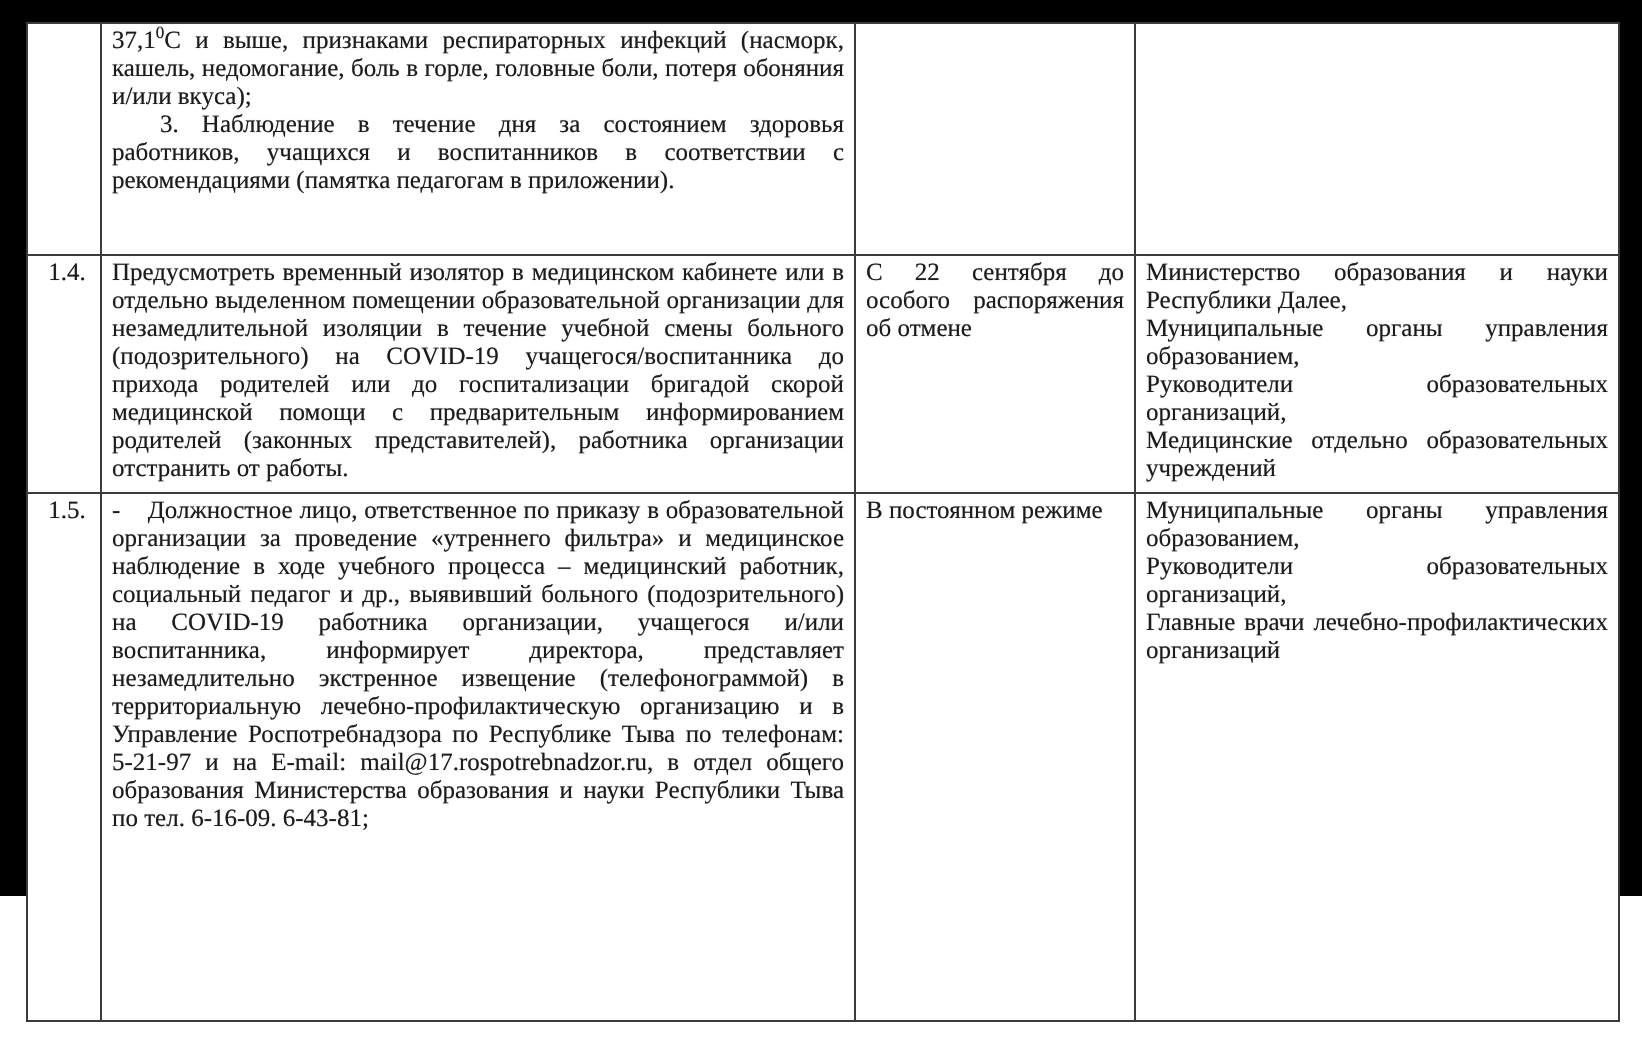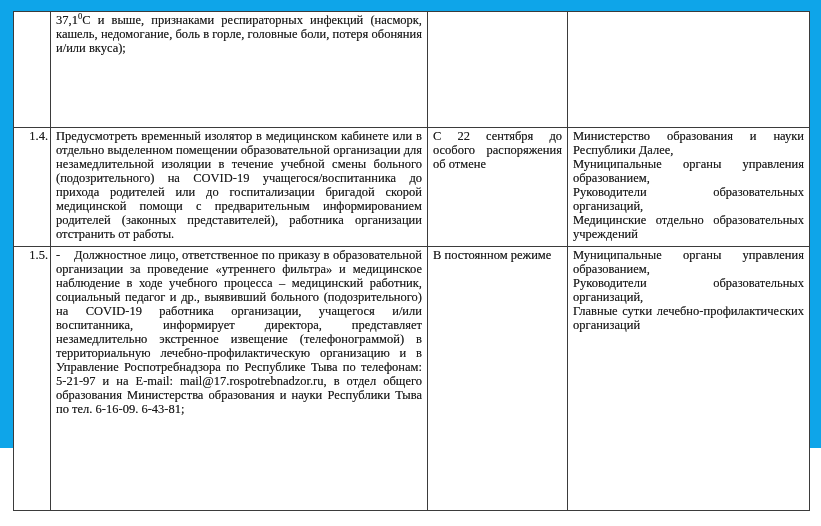--- a/index.html
+++ b/index.html
@@ -2,21 +2,21 @@
 <html lang="ru"><head>
 <meta charset="utf-8">
 <style>
   html,body{margin:0;padding:0;}
   body{
     width:821px;height:526px;background:#ffffff;overflow:hidden;
     font-family:"Liberation Serif","DejaVu Serif",serif;
     color:#1b1b1b;
     text-shadow:0 0 0.4px rgba(20,20,20,0.55);
   }
-  .page{position:relative;width:821px;height:448px;background:#0ea5e9;}
+  .page{position:relative;width:821px;height:448px;background:#000000;}
   .tbl{
     position:absolute;left:13px;top:11px;
     width:797px;height:500px;box-sizing:border-box;
     border:1px solid #3b3b3b;
     display:grid;
     grid-template-columns:37px 377px 140px 241px;
     grid-template-rows:116px 119px 263px;
     background:#fff;
   }
   .c{
@@ -24,34 +24,35 @@
     border-right:1px solid #3b3b3b;
     border-bottom:1px solid #3b3b3b;
     overflow:hidden;
     font-size:12.5px;line-height:14px;
     padding:1px 5px 0 5px;
   }
   .c.colLast{border-right:none;}
   .c.rowLast{border-bottom:none;}
   .numCell{padding-left:5px;padding-right:2px;text-align:left;}
   .c p{margin:0;text-align:justify;}
-  .c p.noJust{text-align:right;}
+  .c p.noJust{text-align:center;}
   .ind{text-indent:24px;}
   sup.deg{font-size:8.5px;line-height:0;vertical-align:super;}
   .link{}
 </style>
 </head>
 <body>
 
 <div class="page">
   <div class="tbl">
 
     <div class="c numCell"></div>
     <div class="c">
       <p><span>37,1</span><sup class="deg">0</sup><span>С и выше, признаками респираторных инфекций (насморк, кашель, недомогание, боль в горле, головные боли, потеря обоняния и/или вкуса);</span></p>
+      <p class="ind">3. Наблюдение в течение дня за состоянием здоровья работников, учащихся и воспитанников в соответствии с рекомендациями (памятка педагогам в приложении).</p>
     </div>
     <div class="c"></div>
     <div class="c colLast"></div>
 
     <div class="c numCell">
       <p class="noJust">1.4.</p>
     </div>
     <div class="c">
       <p>Предусмотреть временный изолятор в медицинском кабинете или в отдельно выделенном помещении образовательной организации для незамедлительной изоляции в течение учебной смены больного (подозрительного) на COVID-19 учащегося/воспитанника до прихода родителей или до госпитализации бригадой скорой медицинской помощи с предварительным информированием родителей (законных представителей), работника организации отстранить от работы.</p>
     </div>
@@ -70,17 +71,17 @@
     </div>
     <div class="c rowLast">
       <p><span>-&nbsp;&nbsp;&nbsp;&nbsp;Должностное лицо, ответственное по приказу в образовательной организации за проведение «утреннего фильтра» и медицинское наблюдение в ходе учебного процесса – медицинский работник, социальный педагог и др., выявивший больного (подозрительного) на COVID-19 работника организации, учащегося и/или воспитанника, информирует директора, представляет незамедлительно экстренное извещение (телефонограммой) в территориальную лечебно-профилактическую организацию и в Управление Роспотребнадзора по Республике Тыва по телефонам: 5-21-97 и на E-mail: </span><span class="link">mail@17.rospotrebnadzor.ru</span><span>, в отдел общего образования Министерства образования и науки Республики Тыва по тел. 6-16-09. 6-43-81;</span></p>
     </div>
     <div class="c rowLast">
       <p>В постоянном режиме</p>
     </div>
     <div class="c colLast rowLast">
       <p>Муниципальные органы управления образованием,</p>
       <p>Руководители образовательных организаций,</p>
-      <p>Главные сутки лечебно-профилактических организаций</p>
+      <p>Главные врачи лечебно-профилактических организаций</p>
     </div>
 
   </div>
 </div>
 
 </body></html>

